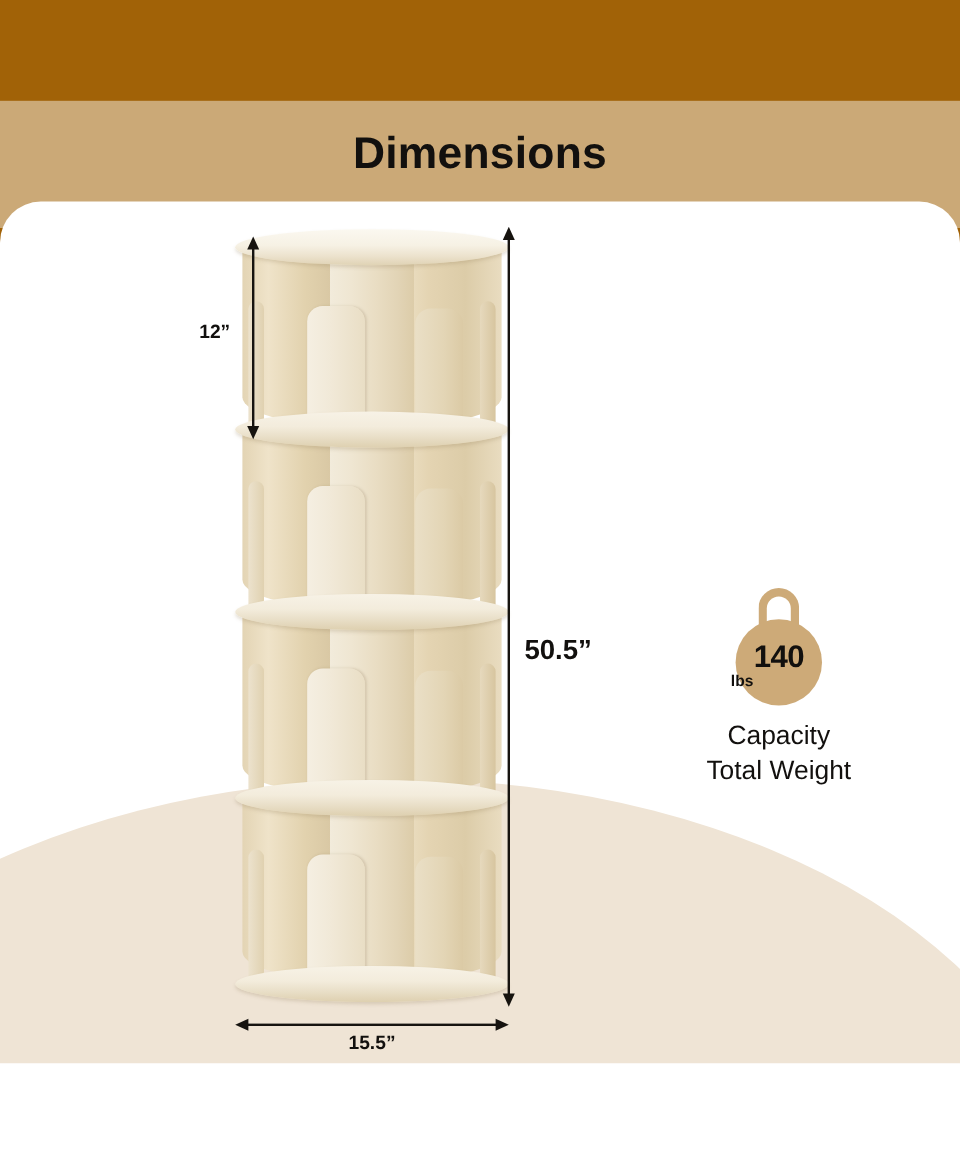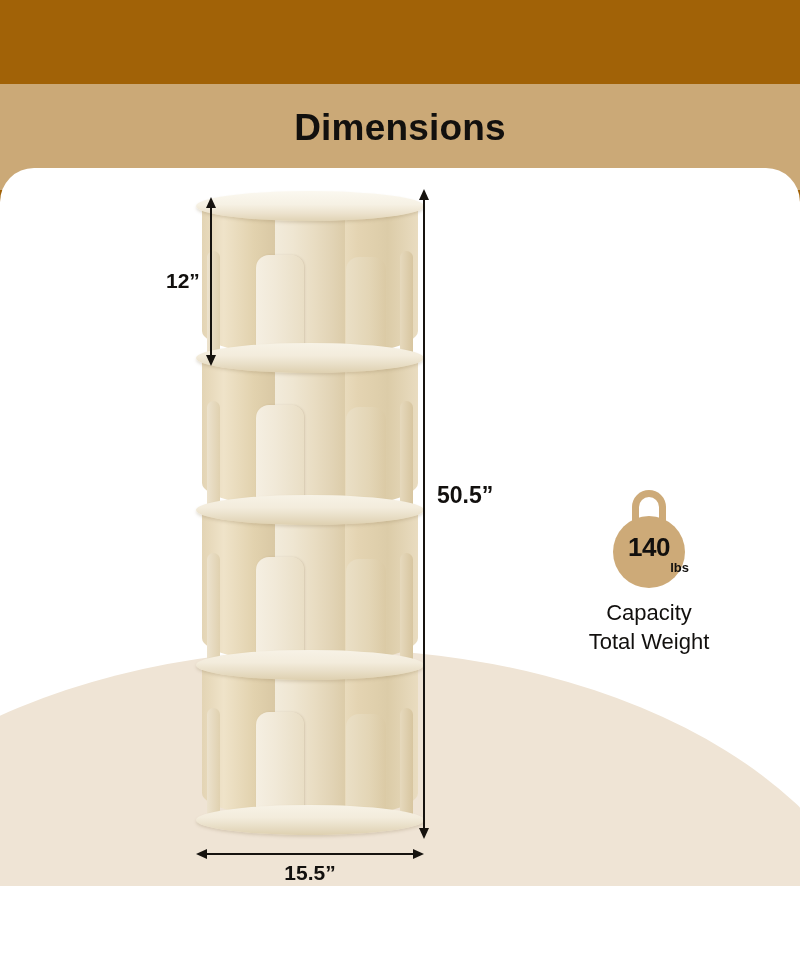--- a/index.html
+++ b/index.html
@@ -205,27 +205,28 @@
     border-bottom: 5px solid transparent;
     border-right: 11px solid #16130f;
   }
   .arrow-right {
     border-top: 5px solid transparent;
     border-bottom: 5px solid transparent;
     border-left: 11px solid #16130f;
   }
   .dim-label {
     position: absolute;
-    font-size: 21px;
+    font-size: 16px;
     font-weight: bold;
     color: #12100e;
     white-space: nowrap;
   }
   .dim-label.big {
     font-size: 23px;
+    margin-top: 46px;
   }
 
   
   .capacity-block {
     position: absolute;
     left: 545px;
     top: 322px;
     width: 208px;
     text-align: center;
   }
@@ -266,21 +267,21 @@
     font-weight: bold;
     color: #12100e;
     line-height: 26px;
     letter-spacing: -0.5px;
   }
   .weight-unit {
     position: absolute;
     left: 0;
     top: 71px;
     width: 80px;
-    text-align: right;
+    text-align: left;
     font-size: 13px;
     font-weight: bold;
     color: #12100e;
     line-height: 14px;
   }
   .capacity-text {
     margin-top: 14px;
     font-size: 22px;
     color: #12100e;
     line-height: 29px;

